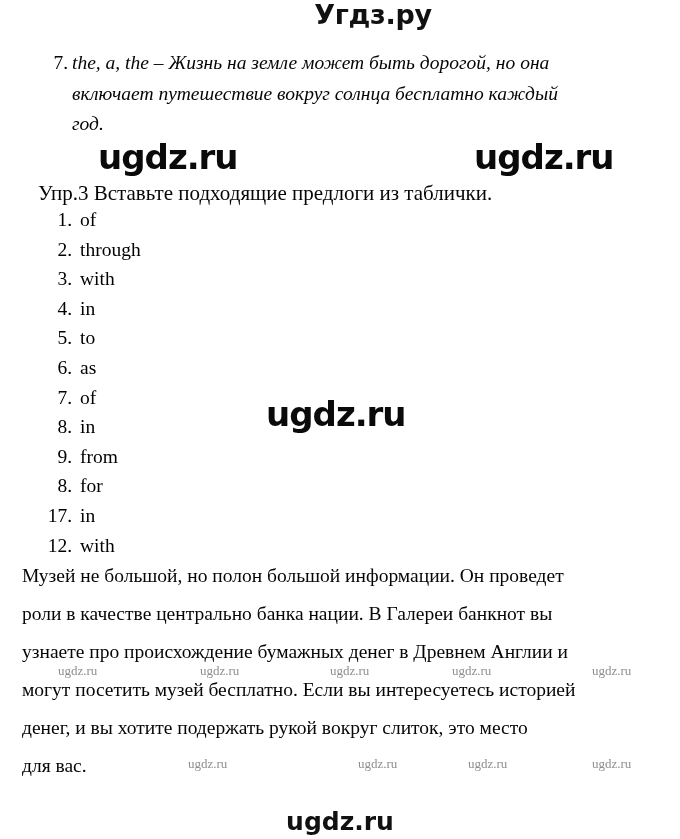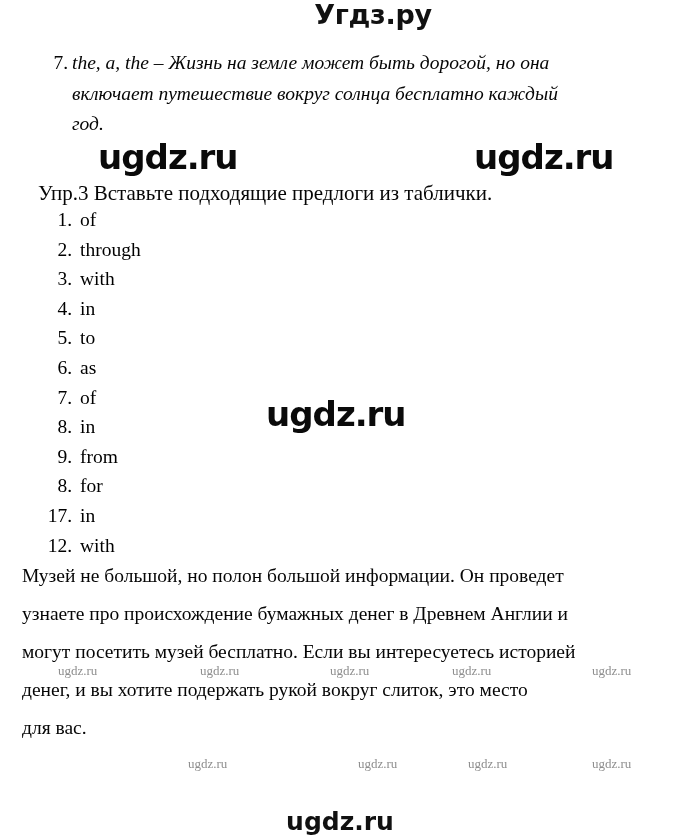--- a/index.html
+++ b/index.html
@@ -215,20 +215,21 @@
     <li>
       <span class="li-num">12.</span>
       <span class="li-text">with</span>
     </li>
   </ul>
 
   <div class="wm-big w3">ugdz.ru</div>
 
   <div class="text-block closing-par">
     <span style="display:block">Музей не большой, но полон большой информации. Он проведет</span>
+    <span style="display:block">роли в качестве центрально банка нации. В Галереи банкнот вы</span>
     <span style="display:block">узнаете про происхождение бумажных денег в Древнем Англии и</span>
     <span style="display:block">могут посетить музей бесплатно. Если вы интересуетесь историей</span>
     <span style="display:block">денег, и вы хотите подержать рукой вокруг слиток, это место</span>
     <span style="display:block" class="lastline">для вас.</span>
   </div>
 
   <div class="wm-small" style="left:58px;  top:664px;">ugdz.ru</div>
   <div class="wm-small" style="left:200px; top:664px;">ugdz.ru</div>
   <div class="wm-small" style="left:330px; top:664px;">ugdz.ru</div>
   <div class="wm-small" style="left:452px; top:664px;">ugdz.ru</div>

